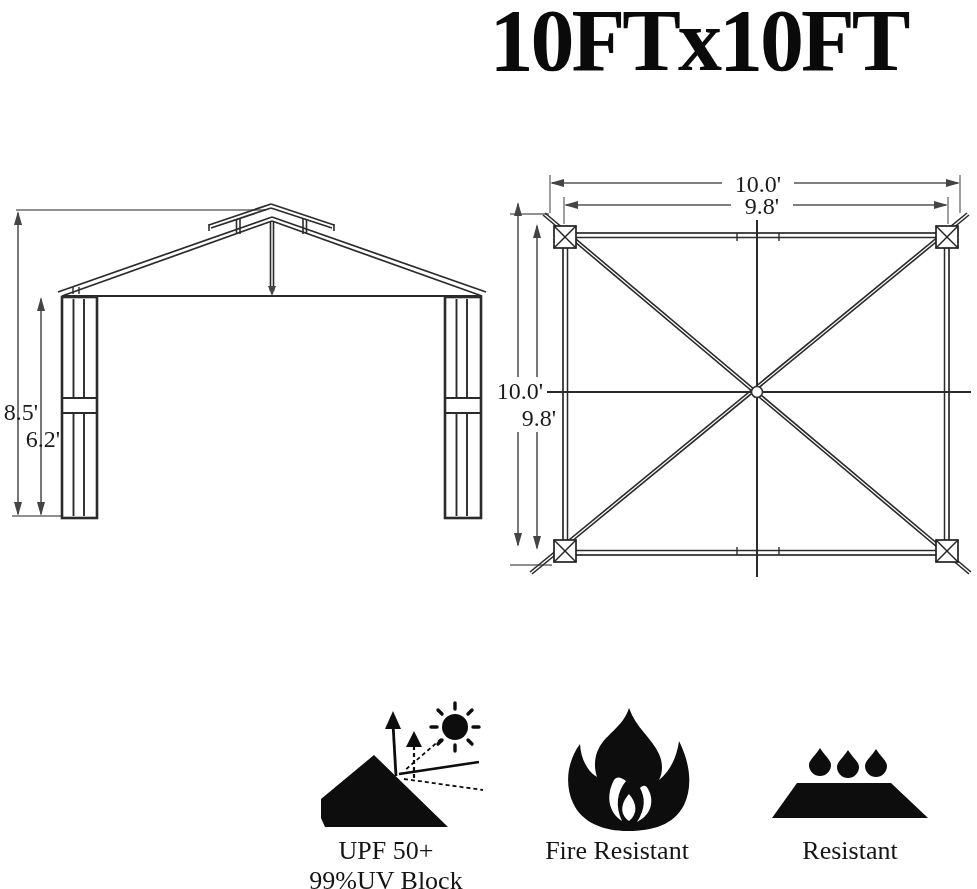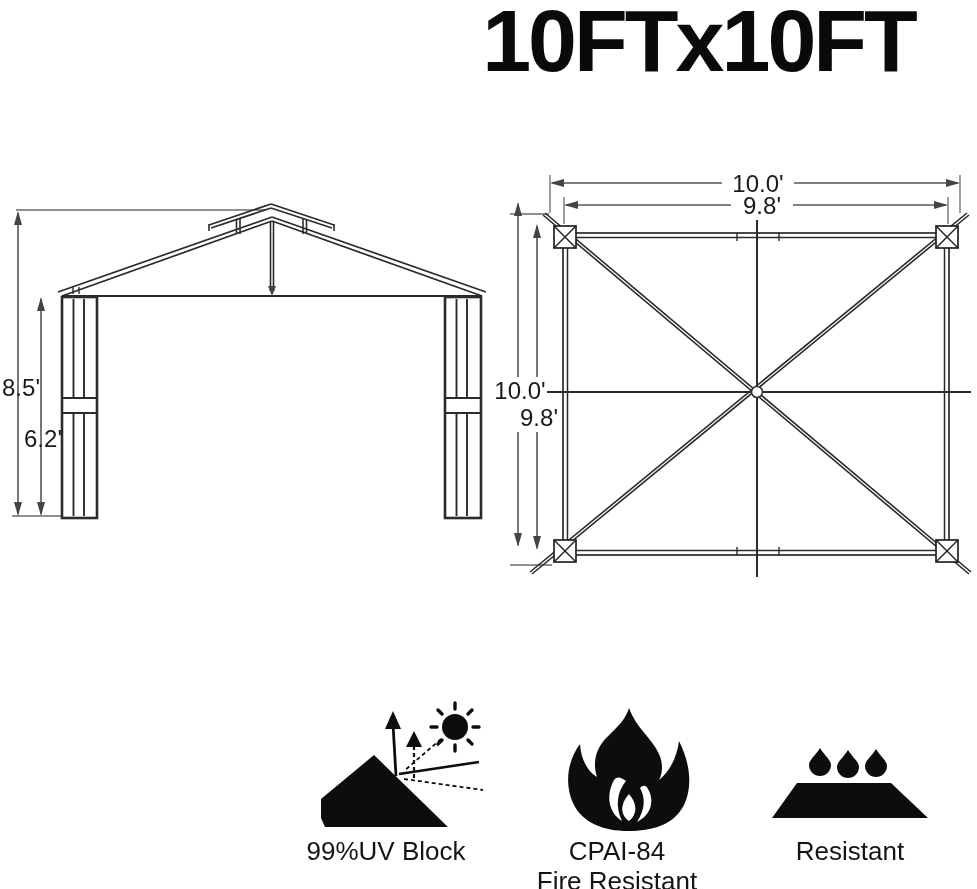--- a/index.html
+++ b/index.html
@@ -1,20 +1,20 @@
 <!DOCTYPE html>
 <html><head>
 <meta charset="utf-8">
 <style>
   html,body{margin:0;padding:0;background:#ffffff;}
   .canvas{
     position:relative;
     width:977px;height:889px;
     background:#ffffff;
-    font-family:Liberation Sans, sans-serif;
+    font-family:Liberation Serif, serif;
     color:#1a1a1a;
     overflow:hidden;
   }
   .title{
     position:absolute;left:420px;top:-10px;width:557px;
     font-size:88px;font-weight:900;letter-spacing:-3px;
     text-align:center;color:#0a0a0a;white-space:nowrap;
   }
   .dim-label{
     position:absolute;
@@ -214,32 +214,32 @@
         <path class="icon" d="M 820 748 C 825 756 831 760 831 765 A 11 11 0 1 1 809 765 C 809 760 815 756 820 748 Z"></path>
         <path class="icon" d="M 848 750 C 853 758 859 762 859 767 A 11 11 0 1 1 837 767 C 837 762 843 758 848 750 Z"></path>
         <path class="icon" d="M 876 749 C 881 757 887 761 887 766 A 11 11 0 1 1 865 766 C 865 761 871 757 876 749 Z"></path>
       </g>
       <path class="icon" d="M 797 783 L 891 783 L 928 818 L 772 818 Z" stroke="#0d0d0d" stroke-width="5" stroke-linejoin="round"></path>
     </g>
   </svg>
 
   <div class="title">10FTx10FT</div>
 
-  <div class="dim-label" style="left:0px;top:374px;width:42px;">8.5'</div>
+  <div class="dim-label" style="left:0px;top:398px;width:42px;">8.5'</div>
   <div class="dim-label" style="left:21px;top:425px;width:44px;">6.2'</div>
 
   <div class="dim-label on-line" style="left:722px;top:170px;width:72px;">10.0'</div>
   <div class="dim-label on-line" style="left:731px;top:192px;width:62px;">9.8'</div>
   <div class="dim-label on-line" style="left:493px;top:377px;width:54px;">10.0'</div>
   <div class="dim-label on-line" style="left:516px;top:404px;width:46px;">9.8'</div>
 
   <div class="feature-label" style="left:276px;">
+    <div>UPF 50+</div>
     <div>99%UV Block</div>
   </div>
   <div class="feature-label" style="left:507px;">
-    <div>CPAI-84</div>
     <div>Fire Resistant</div>
   </div>
   <div class="feature-label" style="left:740px;">
     <div>Resistant</div>
   </div>
 
 </div>
 
 </body></html>

